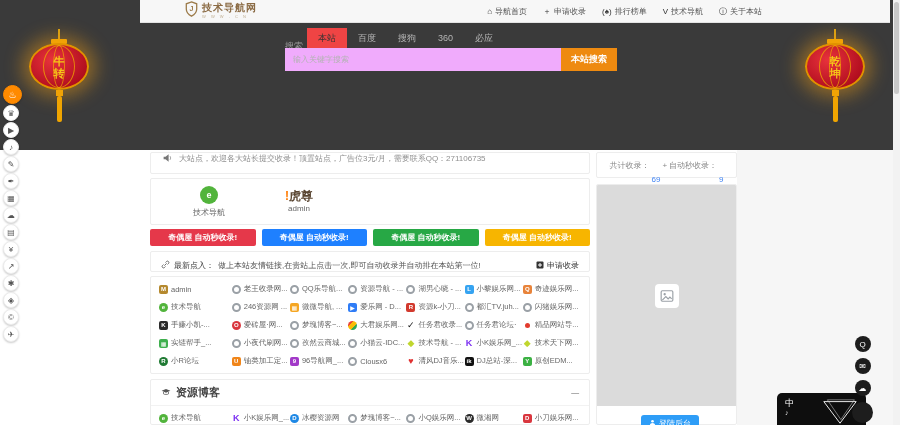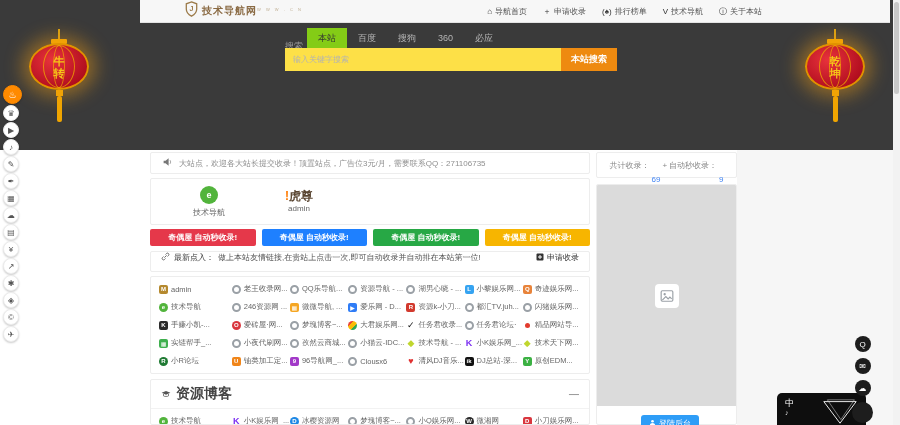--- a/index.html
+++ b/index.html
@@ -5,21 +5,21 @@
   html,body{margin:0;padding:0;}
   body{width:900px;height:425px;position:relative;overflow:hidden;background:#3a3a3a;
        font-family:"Liberation Sans","DejaVu Sans",sans-serif;}
   
   #scrollbar{position:absolute;right:0;top:0;width:7px;height:425px;background:#f2f2f2;z-index:60;}
   #scroll-thumb{position:absolute;top:2px;left:1px;width:5px;height:92px;background:#c9c9c9;border-radius:3px;}
   
   #topbar{position:absolute;left:140px;top:0;width:750px;height:23px;background:#f7f7f7;
           border-bottom:1px solid #e2e2e2;display:flex;align-items:center;z-index:5;box-sizing:border-box;}
   .logo{display:flex;align-items:center;gap:4px;margin-left:45px;}
-  .logo-text{display:flex;flex-direction:row;line-height:1;}
+  .logo-text{display:flex;flex-direction:column;line-height:1;}
   .logo-title{font-size:10px;font-weight:bold;color:#8a6a43;letter-spacing:1px;}
   .logo-sub{font-size:4px;color:#bfae92;letter-spacing:2px;margin-top:2px;}
   #nav{margin-left:auto;margin-right:128px;display:flex;gap:16px;}
   .nav-item{font-size:8px;color:#555;display:flex;align-items:center;gap:3px;cursor:pointer;white-space:nowrap;}
   .nav-glyph{font-size:8px;color:#333;}
   
   #hero{position:absolute;left:0;top:23px;width:900px;height:127px;background:#3a3a3a;}
   .lantern{position:absolute;width:70px;text-align:center;z-index:4;}
   .lantern .string{width:2px;height:10px;background:#d8a013;margin:0 auto;}
   .lantern .cap{width:16px;height:5px;background:#f0a500;margin:0 auto;border-radius:1px;}
@@ -33,64 +33,64 @@
       border:1px solid rgba(240,170,0,.75);border-radius:50%;}
   .lantern .chars{position:relative;z-index:2;color:#f5c518;font-size:11px;font-weight:bold;line-height:12px;}
   .lantern .knot{width:7px;height:6px;background:#f0a500;margin:0 auto;}
   .lantern .tassel{width:5px;height:26px;background:#f0a500;margin:0 auto;border-radius:2px;}
   
   #search{position:absolute;left:285px;top:28px;width:332px;z-index:4;}
   #tabs-row{display:flex;align-items:stretch;height:20px;}
   .tabs-label{font-size:9px;color:#9a9a9a;display:flex;align-items:center;margin-right:4px;margin-top:16px;}
   #tabs{display:flex;}
   .tab{font-size:9px;color:#b5b5b5;padding:0 11px;display:flex;align-items:center;cursor:pointer;}
-  .tab.active{background:#84cc16;color:#333;}
+  .tab.active{background:#ef4444;color:#333;}
   #search-bar{display:flex;height:23px;}
-  #search-input{flex:1;border:0;background:#fde047;padding:0 8px;font-size:8px;color:#666;outline:none;font-family:Liberation Sans, sans-serif;}
+  #search-input{flex:1;border:0;background:#f0abfc;padding:0 8px;font-size:8px;color:#666;outline:none;font-family:Liberation Sans, sans-serif;}
   #search-input::placeholder{color:#b3b3b3;}
   #search-btn{width:56px;background:#ee8a10;color:#fff;font-size:9px;font-weight:bold;border:0;
       display:flex;align-items:center;justify-content:center;cursor:pointer;font-family:inherit;}
   
   #toolbar{position:absolute;left:3px;top:85px;width:22px;display:flex;flex-direction:column;gap:1px;align-items:flex-start;z-index:30;}
   .tb{width:16px;height:16px;border-radius:50%;background:#fff;border:1px solid #ececec;color:#555;font-size:8px;
       display:flex;align-items:center;justify-content:center;box-shadow:0 1px 2px rgba(0,0,0,.2);cursor:pointer;box-sizing:border-box;}
   .tb.accent{width:19px;height:19px;background:#ff8a00;border-color:#ff8a00;color:#fff;font-size:9px;}
   
   #main-bg{position:absolute;left:0;top:150px;width:893px;height:275px;background:#fff;}
   #right-bg{position:absolute;left:737px;top:150px;width:156px;height:275px;background:#f6f6f6;}
   .card{position:absolute;background:#fff;border:1px solid #ededed;border-radius:2px;box-sizing:border-box;}
-  #notice{left:150px;top:152px;width:440px;height:22px;display:flex;align-items:center;gap:6px;padding:0 12px;
+  #notice{left:150px;top:152px;width:440px;height:22px;display:flex;gap:6px;padding:0 12px;
       font-size:8px;color:#8f8f8f;white-space:nowrap;overflow:hidden;}
   #showcase{left:150px;top:178px;width:440px;height:47px;display:flex;align-items:center;gap:60px;padding-left:42px;}
   .sc-item{display:flex;flex-direction:column;align-items:center;gap:3px;cursor:pointer;}
   .sc-logo-circle{width:18px;height:18px;border-radius:50%;background:#52b43c;color:#fff;font-size:9px;font-weight:bold;
       display:flex;align-items:center;justify-content:center;}
   .sc-logo-text{font-size:12px;font-weight:bold;color:#5a4632;line-height:10px;}
   .sc-logo-text .bang{color:#ff7a00;}
   .sc-label{font-size:8px;color:#666;}
   #banners{position:absolute;left:150px;top:229px;width:440px;display:flex;gap:6px;z-index:3;}
   .banner{flex:1;height:17px;border-radius:2px;color:#fff;font-size:8px;font-weight:bold;
       display:flex;align-items:center;justify-content:center;cursor:pointer;text-decoration:none;}
-  #latest{left:150px;top:251px;width:440px;height:21px;display:flex;align-items:flex-start;gap:4px;padding:0 10px;
+  #latest{left:150px;top:251px;width:440px;height:21px;display:flex;align-items:flex-end;gap:4px;padding:0 10px;
       font-size:8px;color:#555;white-space:nowrap;overflow:hidden;}
   .latest-prefix{color:#333;}
   .apply{margin-left:auto;display:flex;align-items:center;gap:3px;color:#333;cursor:pointer;}
   #links-card{left:150px;top:276px;width:440px;height:98px;padding:3px 8px;}
   .grid7{display:grid;grid-template-columns:1.25fr repeat(6,1fr);height:100%;align-items:center;}
   .link-item{display:flex;align-items:center;gap:3px;font-size:7.5px;color:#666;overflow:hidden;white-space:nowrap;
       cursor:pointer;text-decoration:none;height:17px;}
   .ic{width:9px;height:9px;flex:0 0 9px;display:flex;align-items:center;justify-content:center;
       font-size:6px;border-radius:2px;color:#fff;font-weight:bold;box-sizing:border-box;}
   .ic.round{border-radius:50%;}
   .ic.ring{background:#fff;border:2px solid #9aa0a6;border-radius:50%;}
   .ic.glyph{background:transparent;font-size:9px;}
   .ic.dot{width:5px;height:5px;flex:0 0 5px;border-radius:50%;margin:2px;}
   .ic.chrome{border-radius:50%;background:linear-gradient(135deg,#ea4335 33%,#fbbc05 33% 66%,#34a853 66%);}
   #blog-card{left:150px;top:379px;width:440px;height:46px;overflow:hidden;}
-  .blog-head{display:flex;align-items:center;gap:5px;padding:5px 10px;font-size:14px;color:#444;font-weight:bold;
+  .blog-head{display:flex;align-items:center;gap:5px;padding:5px 10px;font-size:11px;color:#444;font-weight:bold;
       border-bottom:1px solid #f2f2f2;}
   .blog-min{margin-left:auto;color:#999;font-weight:normal;cursor:pointer;}
   #blog-grid{padding:2px 8px;height:20px;}
   
   #stats-card{left:596px;top:152px;width:141px;height:26px;display:flex;align-items:center;justify-content:center;
       font-size:8px;color:#888;gap:2px;white-space:nowrap;}
   .stat-num{color:#4285f4;margin-top:28px;}
   #map-card{left:596px;top:184px;width:141px;height:241px;overflow:hidden;}
   .map-head{display:flex;align-items:center;gap:5px;padding:5px 9px;font-size:8px;color:#555;}
   .map-body{background:#dbdbdb;height:221px;display:flex;align-items:center;justify-content:center;}

